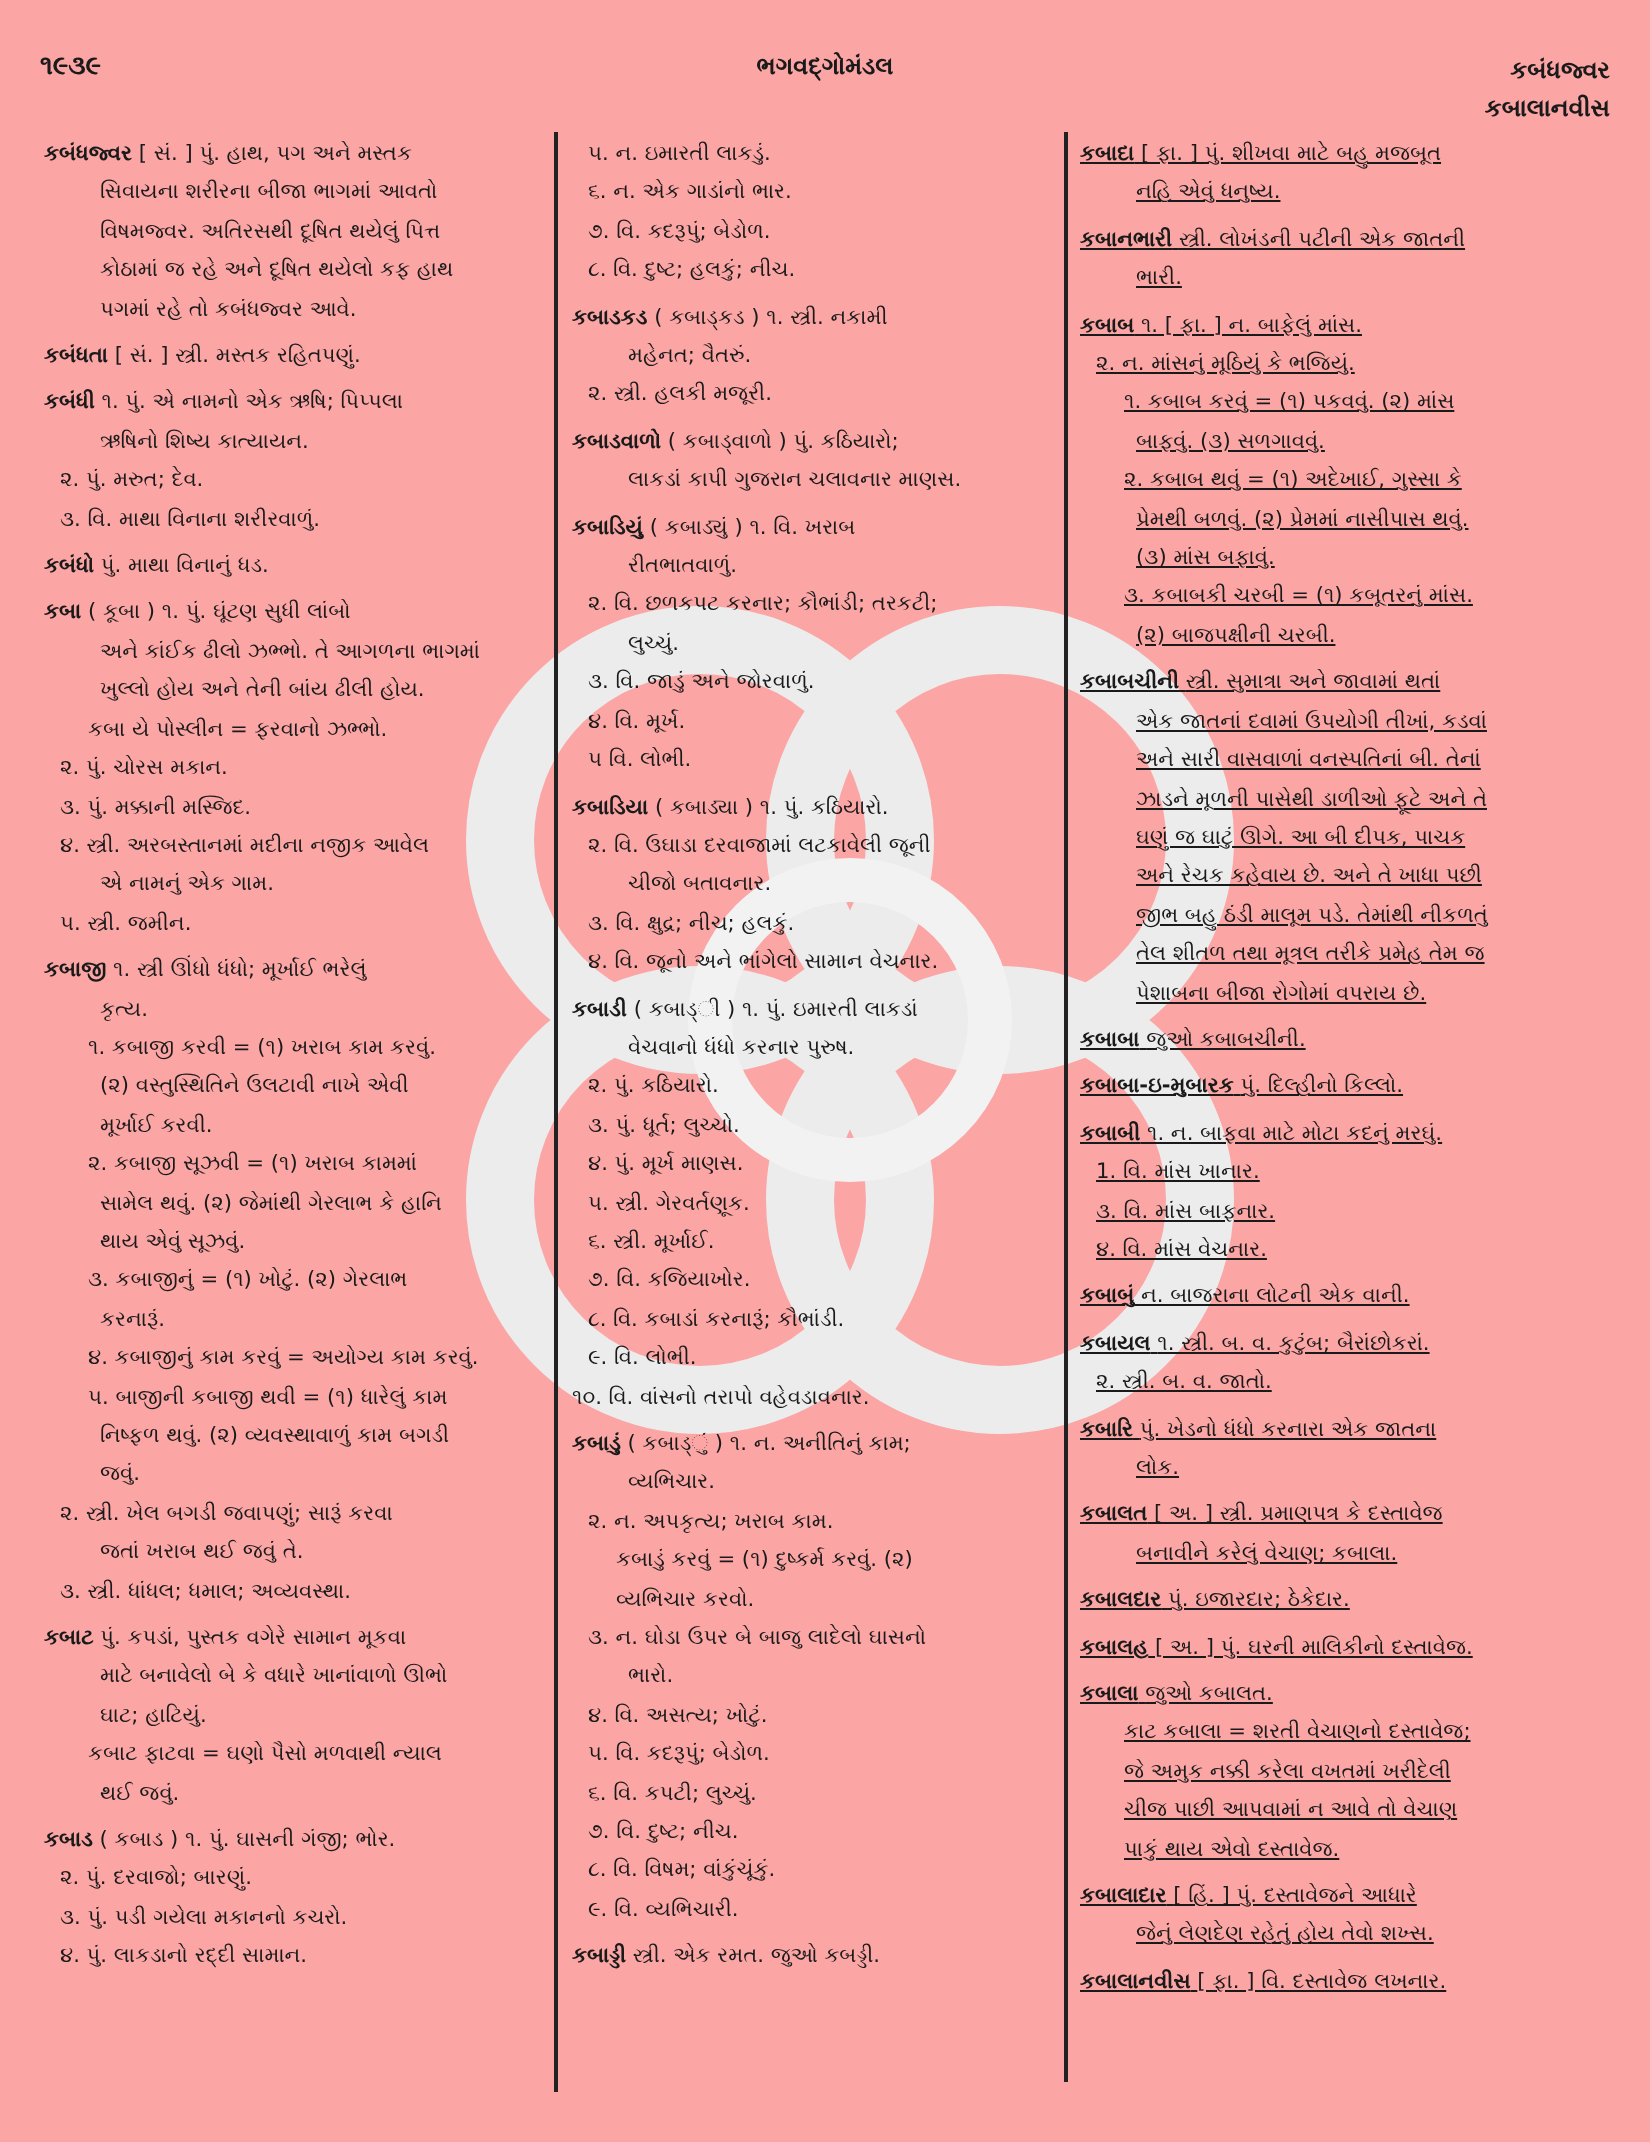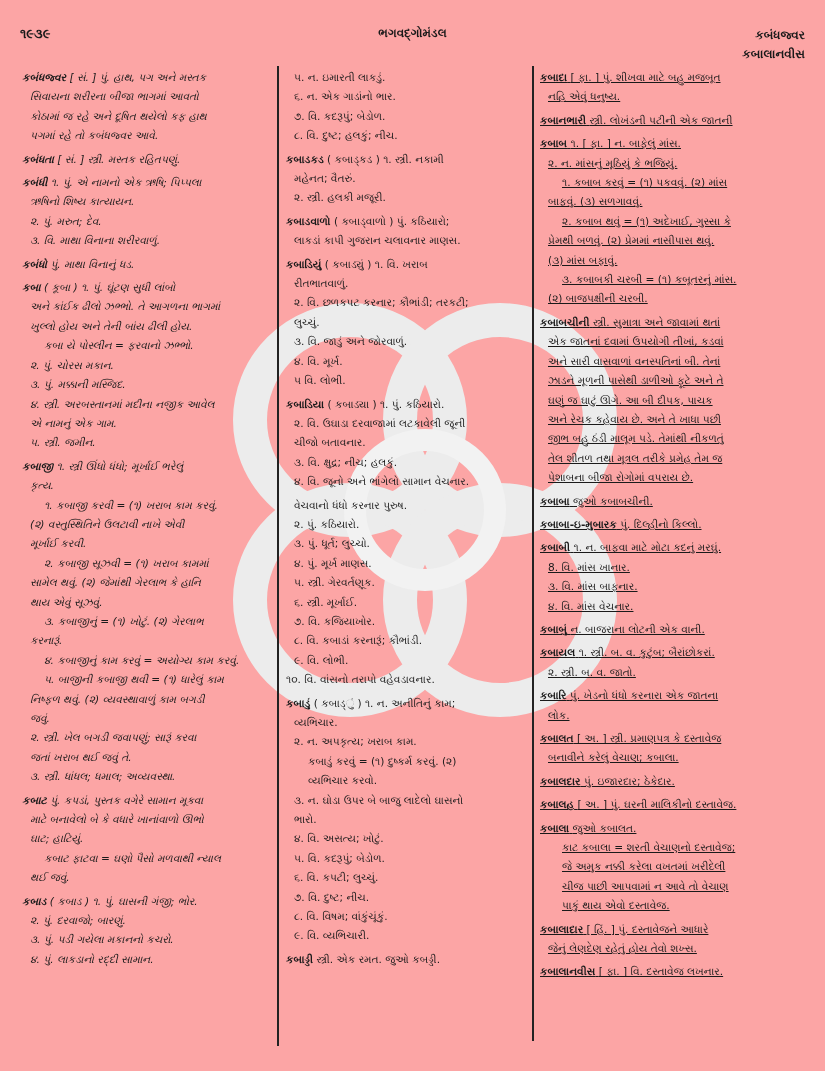--- a/index.html
+++ b/index.html
@@ -4,32 +4,32 @@
 <style>
   * { box-sizing: border-box; margin: 0; padding: 0; }
   html, body { width: 825px; height: 1071px; background: #ffffff; overflow: hidden; }
   body { position: relative; font-family: "DejaVu Sans", sans-serif; color: #1a1a1a; }
   .page { position: absolute; left: 0; top: 0; width: 825px; height: 1071px; background: #fca5a5; }
   .watermark { position: absolute; left: 200px; top: 250px; width: 450px; height: 520px; pointer-events: none; }
   .hdr-left { position: absolute; left: 20px; top: 26px; font-size: 13px; font-weight: bold; }
   .hdr-center { position: absolute; left: 0; right: 0; top: 26px; text-align: center; font-size: 12px; font-weight: bold; }
   .hdr-right { position: absolute; right: 20px; top: 26px; text-align: right; font-size: 12px; font-weight: bold; line-height: 19px; }
   .col { position: absolute; top: 68px; font-size: 10.6px; line-height: 19.4px; }
-  .col-1 { left: 22px; width: 250px; font-style: italic; }
+  .col-1 { left: 22px; width: 250px; }
   .col-2 { left: 286px; width: 240px; }
   .col-3 { left: 540px; width: 272px; text-decoration: underline; }
   .divider { position: absolute; top: 66px; width: 1.5px; background: #222; }
   .div-1 { left: 277px; height: 980px; }
   .div-2 { left: 532px; height: 975px; }
   .entry { margin-bottom: 4px; text-align: justify; }
   .entry .hw { font-weight: bold; }
   .line { display: block; }
   .sub { display: block; padding-left: 8px; }
   .subsub { display: block; padding-left: 22px; }
-  .cont { display: block; padding-left: 8px; }
+  .cont { display: block; padding-left: 8px; margin-left: 20px; }
 </style>
 </head>
 <body>
 
 <div class="page">
 
   <svg class="watermark" viewBox="0 0 450 520">
     <g fill="none" stroke="#ececec" stroke-width="34">
       <circle cx="150" cy="170" r="100"></circle>
       <circle cx="300" cy="170" r="100"></circle>
@@ -48,20 +48,21 @@
     <div>કબાલાનવીસ</div>
   </div>
 
   <div class="divider div-1"></div>
   <div class="divider div-2"></div>
 
   <div class="col col-1">
       <div class="entry">
         <span class="line"><span class="hw">કબંધજ્વર</span> <span>[ સં. ] પું. હાથ, પગ અને મસ્તક</span></span>
         <span class="cont"><span>સિવાયના શરીરના બીજા ભાગમાં આવતો</span></span>
+        <span class="cont"><span>વિષમજ્વર. અતિરસથી દૂષિત થયેલું પિત્ત</span></span>
         <span class="cont"><span>કોઠામાં જ રહે અને દૂષિત થયેલો કફ હાથ</span></span>
         <span class="cont"><span>પગમાં રહે તો કબંધજ્વર આવે.</span></span>
       </div>
       <div class="entry">
         <span class="line"><span class="hw">કબંધતા</span> <span>[ સં. ] સ્ત્રી. મસ્તક રહિતપણું.</span></span>
       </div>
       <div class="entry">
         <span class="line"><span class="hw">કબંધી</span> <span>૧. પું. એ નામનો એક ઋષિ; પિપ્પલા</span></span>
         <span class="cont"><span>ઋષિનો શિષ્ય કાત્યાયન.</span></span>
         <span class="sub"><span>૨. પું. મરુત; દેવ.</span></span>
@@ -140,20 +141,21 @@
         <span class="sub"><span>૫ વિ. લોભી.</span></span>
       </div>
       <div class="entry">
         <span class="line"><span class="hw">કબાડિયા</span> <span>( કબાડ્યા ) ૧. પું. કઠિયારો.</span></span>
         <span class="sub"><span>૨. વિ. ઉઘાડા દરવાજામાં લટકાવેલી જૂની</span></span>
         <span class="cont"><span>ચીજો બતાવનાર.</span></span>
         <span class="sub"><span>૩. વિ. ક્ષુદ્ર; નીચ; હલકું.</span></span>
         <span class="sub"><span>૪. વિ. જૂનો અને ભાંગેલો સામાન વેચનાર.</span></span>
       </div>
       <div class="entry">
+        <span class="line"><span class="hw">કબાડી</span> <span>( કબાડ્ી ) ૧. પું. ઇમારતી લાકડાં</span></span>
         <span class="cont"><span>વેચવાનો ધંધો કરનાર પુરુષ.</span></span>
         <span class="sub"><span>૨. પું. કઠિયારો.</span></span>
         <span class="sub"><span>૩. પું. ધૂર્ત; લુચ્ચો.</span></span>
         <span class="sub"><span>૪. પું. મૂર્ખ માણસ.</span></span>
         <span class="sub"><span>૫. સ્ત્રી. ગેરવર્તણૂક.</span></span>
         <span class="sub"><span>૬. સ્ત્રી. મૂર્ખાઈ.</span></span>
         <span class="sub"><span>૭. વિ. કજિયાખોર.</span></span>
         <span class="sub"><span>૮. વિ. કબાડાં કરનારૂં; કૌભાંડી.</span></span>
         <span class="sub"><span>૯. વિ. લોભી.</span></span>
         <span class="line"><span>૧૦. વિ. વાંસનો તરાપો વહેવડાવનાર.</span></span>
@@ -177,20 +179,21 @@
         <span class="line"><span class="hw">કબાડ્ડી</span> <span>સ્ત્રી. એક રમત. જુઓ કબડ્ડી.</span></span>
       </div>
     </div>
   <div class="col col-3">
       <div class="entry">
         <span class="line"><span class="hw">કબાદા</span> <span>[ ફા. ] પું. શીખવા માટે બહુ મજબૂત</span></span>
         <span class="cont"><span>નહિ એવું ધનુષ્ય.</span></span>
       </div>
       <div class="entry">
         <span class="line"><span class="hw">કબાનભારી</span> <span>સ્ત્રી. લોખંડની પટીની એક જાતની</span></span>
+        <span class="cont"><span>ભારી.</span></span>
       </div>
       <div class="entry">
         <span class="line"><span class="hw">કબાબ</span> <span>૧. [ ફા. ] ન. બાફેલું માંસ.</span></span>
         <span class="sub"><span>૨. ન. માંસનું મૂઠિયું કે ભજિયું.</span></span>
         <span class="subsub"><span>૧. કબાબ કરવું = (૧) પકવવું. (૨) માંસ</span></span>
         <span class="cont"><span>બાફવું. (૩) સળગાવવું.</span></span>
         <span class="subsub"><span>૨. કબાબ થવું = (૧) અદેખાઈ, ગુસ્સા કે</span></span>
         <span class="cont"><span>પ્રેમથી બળવું. (૨) પ્રેમમાં નાસીપાસ થવું.</span></span>
         <span class="cont"><span>(૩) માંસ બફાવું.</span></span>
         <span class="subsub"><span>૩. કબાબકી ચરબી = (૧) કબૂતરનું માંસ.</span></span>
@@ -208,21 +211,21 @@
         <span class="cont"><span>પેશાબના બીજા રોગોમાં વપરાય છે.</span></span>
       </div>
       <div class="entry">
         <span class="line"><span class="hw">કબાબા</span> <span>જુઓ કબાબચીની.</span></span>
       </div>
       <div class="entry">
         <span class="line"><span class="hw">કબાબા-ઇ-મુબારક</span> <span>પું. દિલ્હીનો કિલ્લો.</span></span>
       </div>
       <div class="entry">
         <span class="line"><span class="hw">કબાબી</span> <span>૧. ન. બાફવા માટે મોટા કદનું મરઘું.</span></span>
-        <span class="sub"><span>8. વિ. માંસ ખાનાર.</span></span>
+        <span class="sub"><span>1. વિ. માંસ ખાનાર.</span></span>
         <span class="sub"><span>૩. વિ. માંસ બાફનાર.</span></span>
         <span class="sub"><span>૪. વિ. માંસ વેચનાર.</span></span>
       </div>
       <div class="entry">
         <span class="line"><span class="hw">કબાબું</span> <span>ન. બાજરાના લોટની એક વાની.</span></span>
       </div>
       <div class="entry">
         <span class="line"><span class="hw">કબાયલ</span> <span>૧. સ્ત્રી. બ. વ. કુટુંબ; બૈરાંછોકરાં.</span></span>
         <span class="sub"><span>૨. સ્ત્રી. બ. વ. જાતો.</span></span>
       </div>

